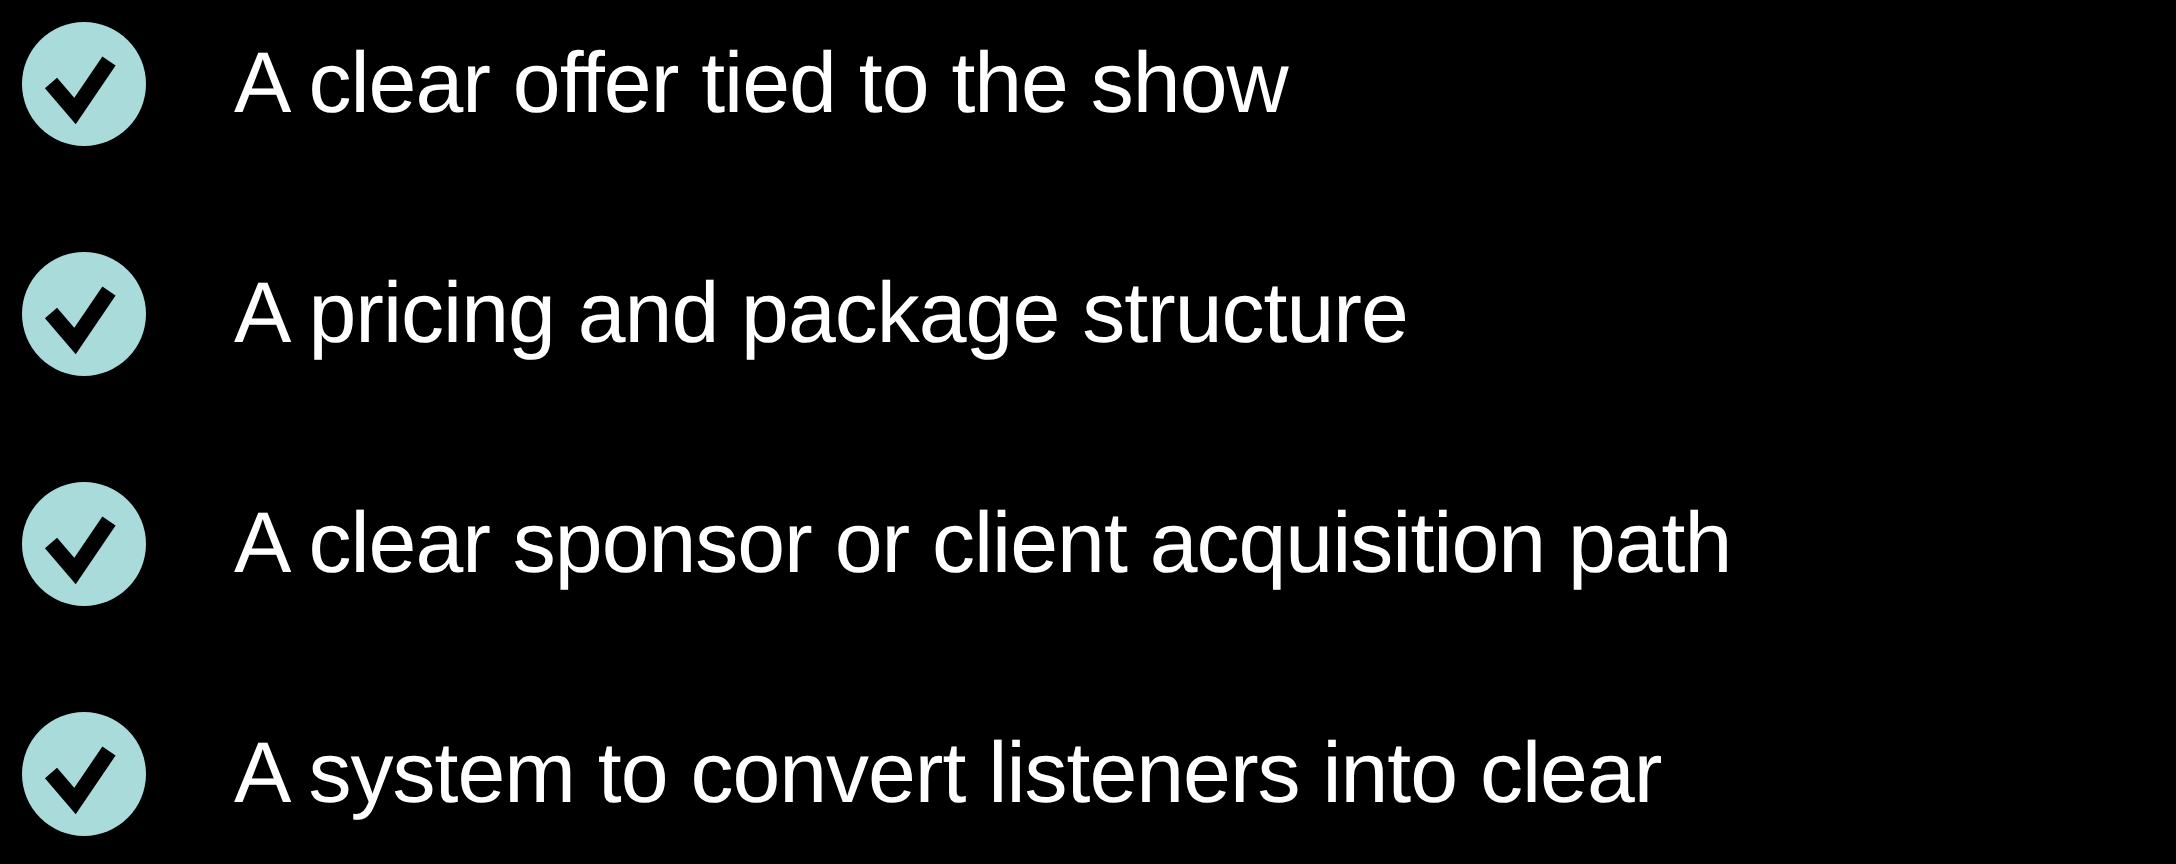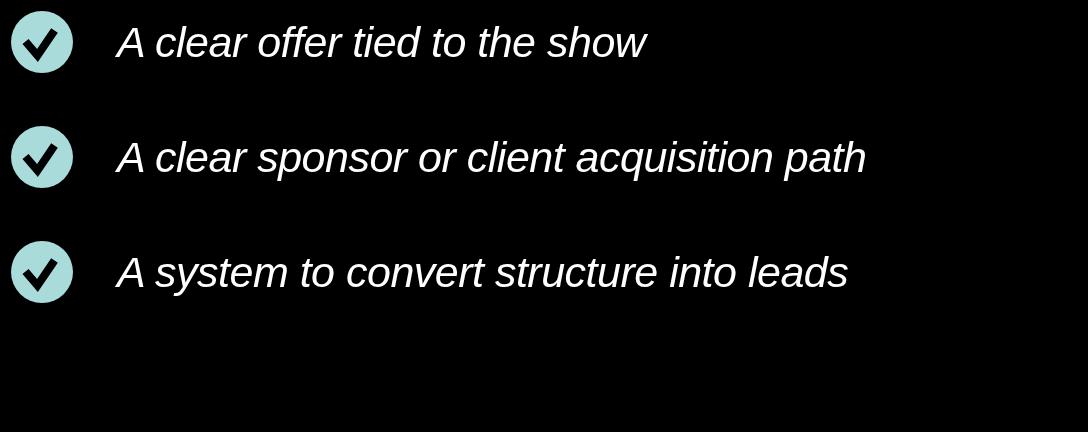--- a/index.html
+++ b/index.html
@@ -18,21 +18,20 @@
     flex-direction: column;
     gap: 53px;
     padding: 11px 0 0 11px;
     box-sizing: border-box;
   }
   .row {
     display: flex;
     align-items: center;
     gap: 44px;
     height: 62px;
-    font-style: italic;
   }
   .icon-wrap {
     width: 62px;
     height: 62px;
     flex: 0 0 62px;
   }
   .icon-wrap svg {
     display: block;
     width: 62px;
     height: 62px;
@@ -54,34 +53,43 @@
   <div class="row">
     <span class="icon-wrap">
       <svg viewBox="0 0 62 62" aria-hidden="true">
         <circle cx="31" cy="31" r="31" fill="#A9DBDB"></circle>
         <path d="M 14.5 30.5 L 26.5 44.5 L 43.5 19.5" fill="none" stroke-width="8" stroke-linecap="butt" stroke-linejoin="miter" stroke="#000000"></path>
       </svg>
     </span>
     <span class="label">A clear offer tied to the show</span>
   </div>
 
+  <div class="row">
+    <span class="icon-wrap">
+      <svg viewBox="0 0 62 62" aria-hidden="true">
+        <circle cx="31" cy="31" r="31" fill="#A9DBDB"></circle>
+        <path d="M 14.5 30.5 L 26.5 44.5 L 43.5 19.5" fill="none" stroke-width="8" stroke-linecap="butt" stroke-linejoin="miter" stroke="#000000"></path>
+      </svg>
+    </span>
+    <span class="label">A pricing and package structure</span>
+  </div>
 
   <div class="row">
     <span class="icon-wrap">
       <svg viewBox="0 0 62 62" aria-hidden="true">
         <circle cx="31" cy="31" r="31" fill="#A9DBDB"></circle>
         <path d="M 14.5 30.5 L 26.5 44.5 L 43.5 19.5" fill="none" stroke-width="8" stroke-linecap="butt" stroke-linejoin="miter" stroke="#000000"></path>
       </svg>
     </span>
     <span class="label">A clear sponsor or client acquisition path</span>
   </div>
 
   <div class="row">
     <span class="icon-wrap">
       <svg viewBox="0 0 62 62" aria-hidden="true">
         <circle cx="31" cy="31" r="31" fill="#A9DBDB"></circle>
         <path d="M 14.5 30.5 L 26.5 44.5 L 43.5 19.5" fill="none" stroke-width="8" stroke-linecap="butt" stroke-linejoin="miter" stroke="#000000"></path>
       </svg>
     </span>
-    <span class="label">A system to convert structure into leads</span>
+    <span class="label">A system to convert listeners into clear</span>
   </div>
 
 </div>
 
 </body></html>

